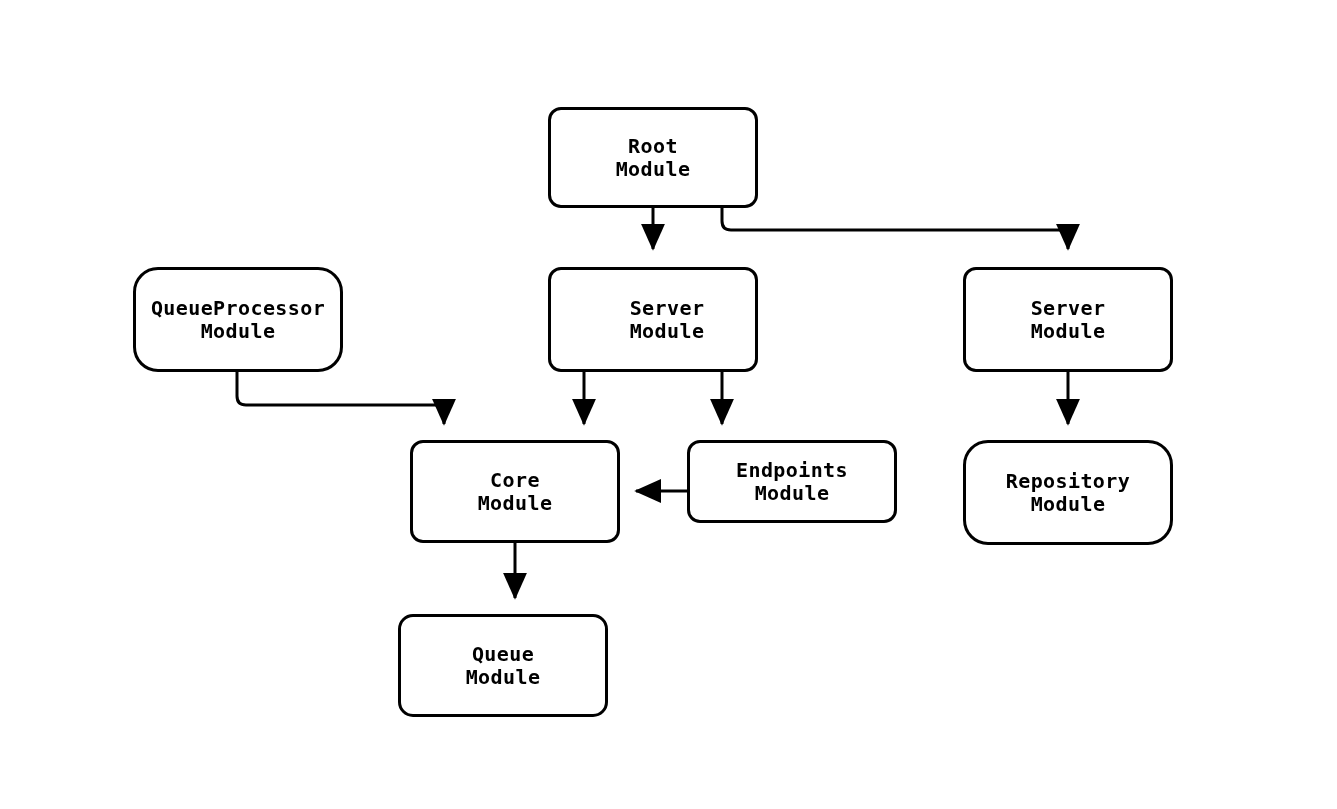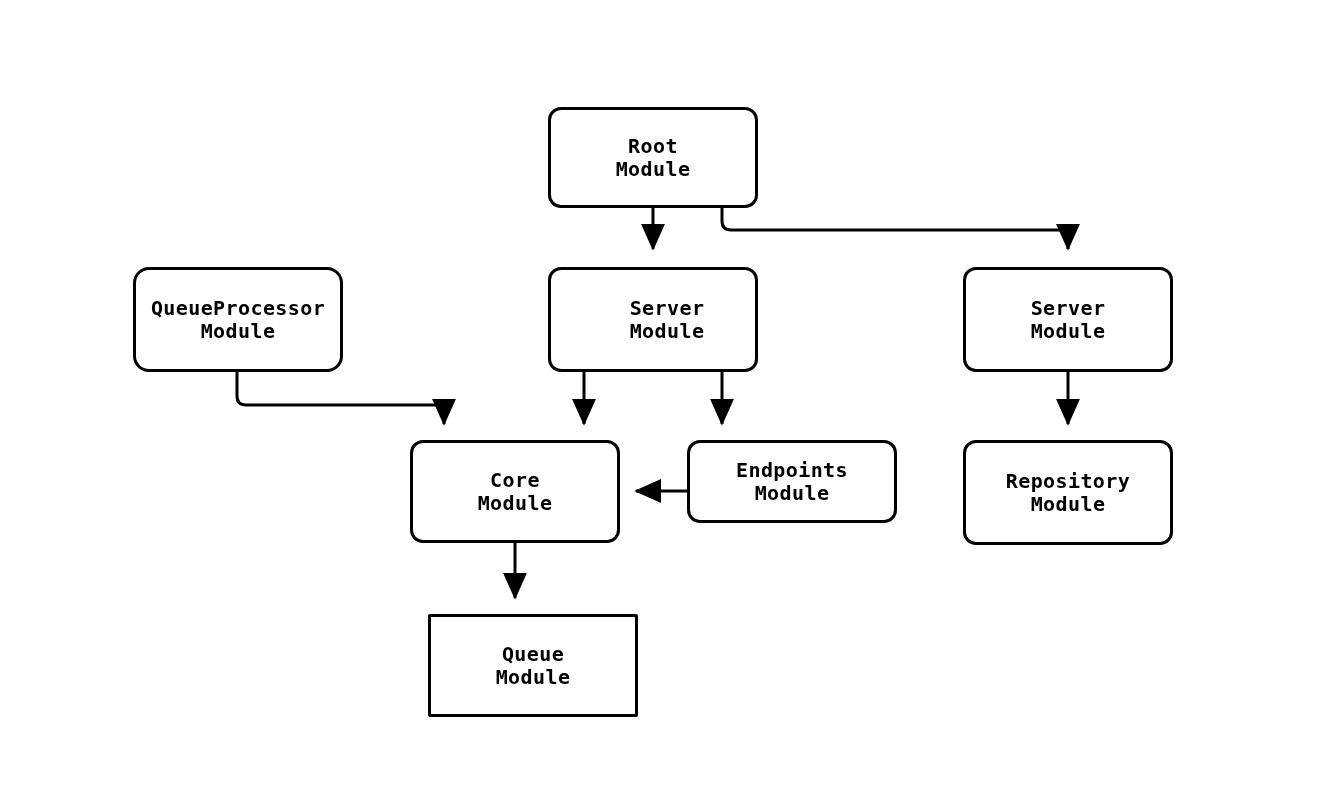--- a/index.html
+++ b/index.html
@@ -71,21 +71,21 @@
         <path d="M 687 491 L 636 491" fill="none" stroke="#000000" stroke-width="3" marker-end="url(#arrowhead)"></path>
         <path d="M 515 543 L 515 598" fill="none" stroke="#000000" stroke-width="3" marker-end="url(#arrowhead)"></path>
       </g>
   </svg>
 
   <div class="node" style="left: 548px; top: 95px; width: 210px; height: 101px; border-width: 3px; border-color: rgb(0, 0, 0); border-radius: 13px; margin-top: 12px;">
     <span class="node-line">Root</span>
     <span class="node-line">Module</span>
   </div>
 
-  <div class="node" style="left: 133px; top: 267px; width: 210px; height: 105px; border-width: 3px; border-color: rgb(0, 0, 0); border-radius: 16px;">
+  <div class="node" style="left: 133px; top: 267px; width: 210px; height: 105px; border-width: 3px; border-color: rgb(0, 0, 0); border-radius: 25px;">
     <span class="node-line">QueueProcessor</span>
     <span class="node-line">Module</span>
   </div>
 
   <div class="node" style="left: 548px; top: 267px; width: 210px; height: 105px; border-width: 3px; border-color: rgb(0, 0, 0); border-radius: 13px; padding-left: 28px;">
     <span class="node-line">Server</span>
     <span class="node-line">Module</span>
   </div>
 
   <div class="node" style="left: 963px; top: 267px; width: 210px; height: 105px; border-width: 3px; border-color: rgb(0, 0, 0); border-radius: 13px;">
@@ -96,23 +96,23 @@
   <div class="node" style="left: 410px; top: 440px; width: 210px; height: 103px; border-width: 3px; border-color: rgb(0, 0, 0); border-radius: 13px;">
     <span class="node-line">Core</span>
     <span class="node-line">Module</span>
   </div>
 
   <div class="node" style="left: 687px; top: 440px; width: 210px; height: 83px; border-width: 3px; border-color: rgb(0, 0, 0); border-radius: 13px;">
     <span class="node-line">Endpoints</span>
     <span class="node-line">Module</span>
   </div>
 
-  <div class="node" style="left: 963px; top: 440px; width: 210px; height: 105px; border-width: 3px; border-color: rgb(0, 0, 0); border-radius: 13px;">
+  <div class="node" style="left: 963px; top: 440px; width: 210px; height: 105px; border-width: 3px; border-color: rgb(0, 0, 0); border-radius: 25px;">
     <span class="node-line">Repository</span>
     <span class="node-line">Module</span>
   </div>
 
-  <div class="node" style="left: 428px; top: 614px; width: 210px; height: 103px; border-width: 3px; border-color: rgb(0, 0, 0); border-radius: 2px;">
+  <div class="node" style="left: 398px; top: 614px; width: 210px; height: 103px; border-width: 3px; border-color: rgb(0, 0, 0); border-radius: 15px;">
     <span class="node-line">Queue</span>
     <span class="node-line">Module</span>
   </div>
 
 </div>
 
 </body></html>

